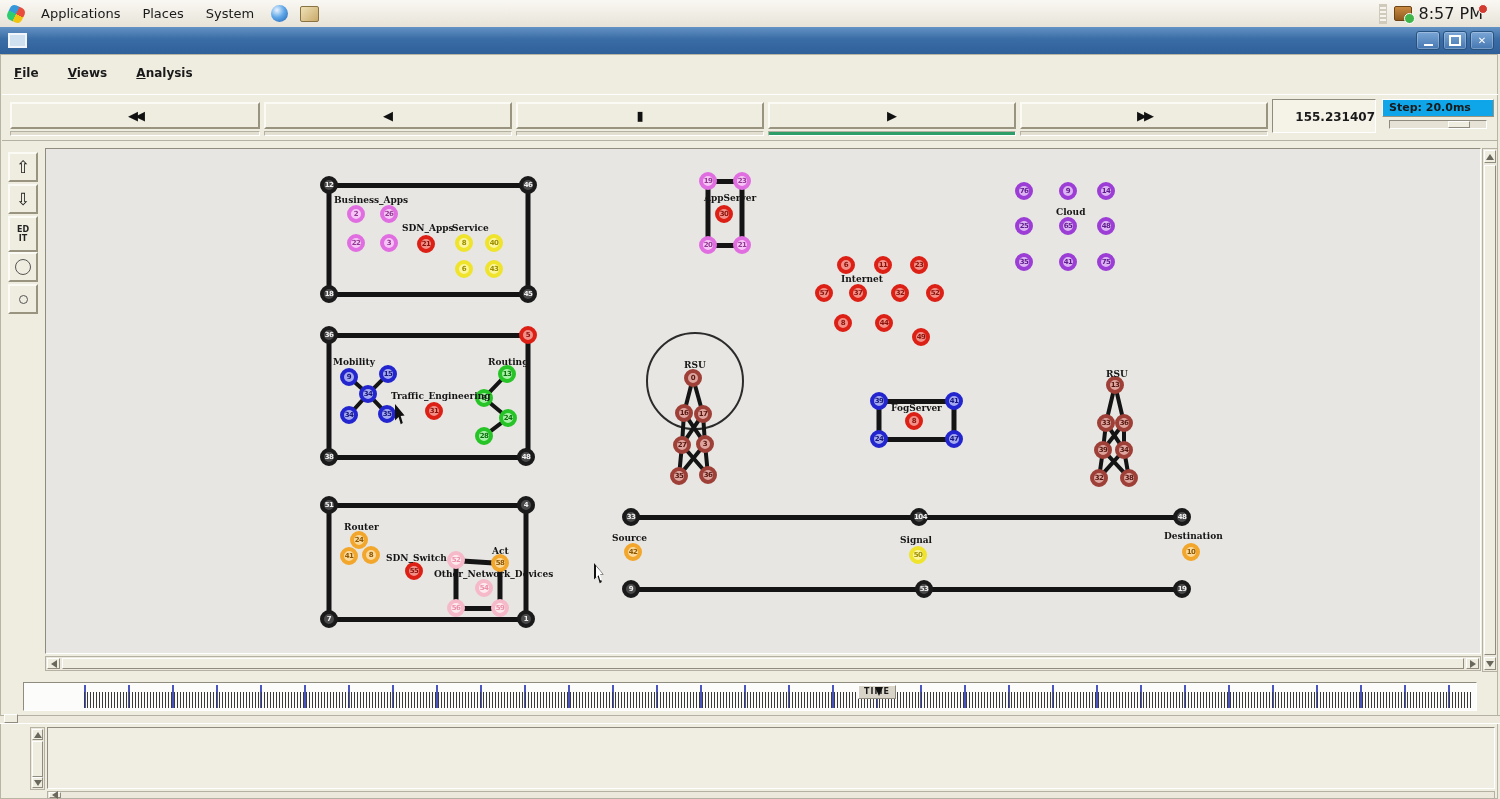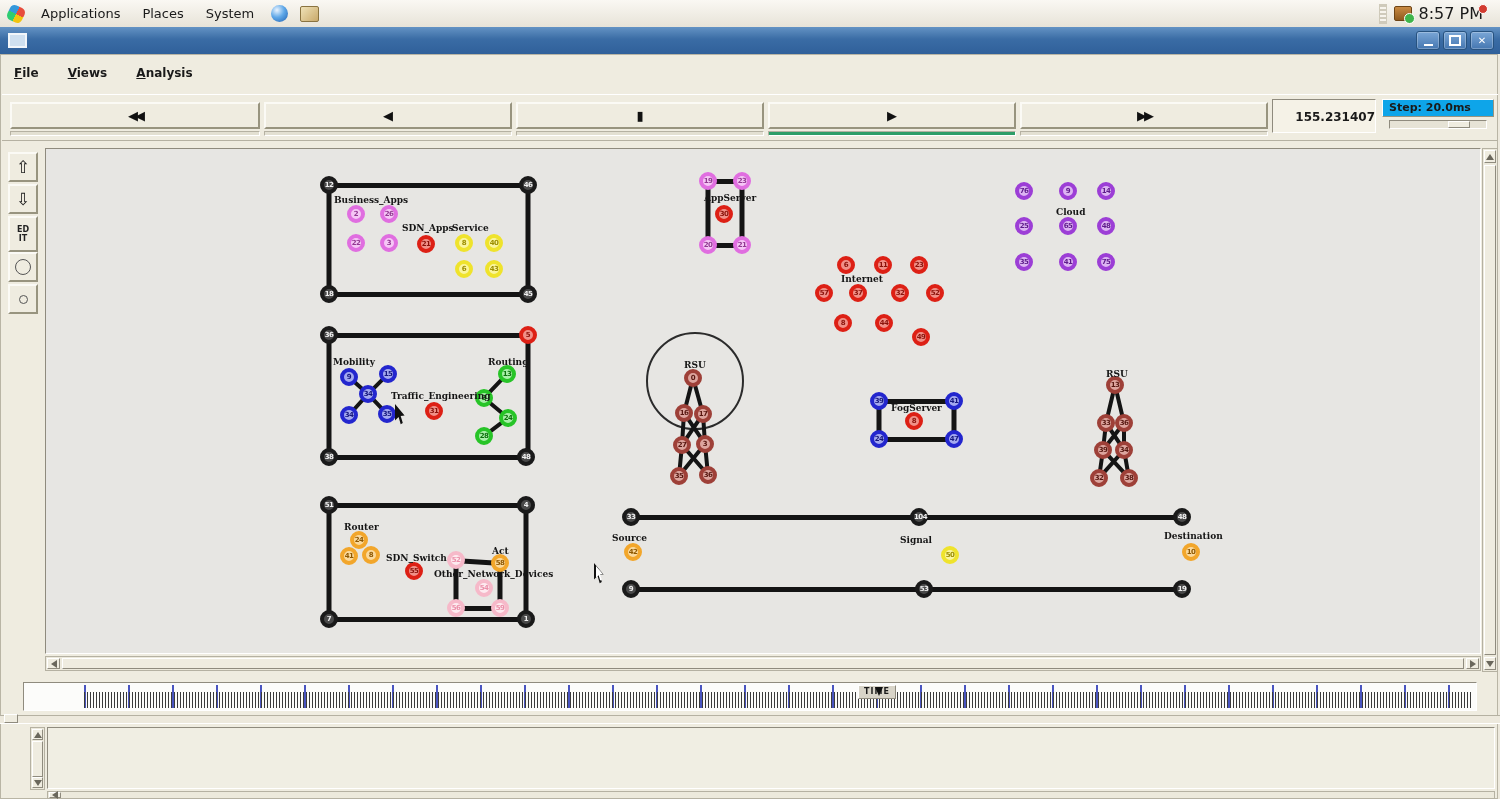--- a/index.html
+++ b/index.html
@@ -387,21 +387,21 @@
     <div class="node brown" style="left: 1051px; top: 265px;">33</div>
     <div class="node brown" style="left: 1069px; top: 265px;">36</div>
     <div class="node brown" style="left: 1048px; top: 292px;">39</div>
     <div class="node brown" style="left: 1069px; top: 292px;">34</div>
     <div class="node brown" style="left: 1044px; top: 320px;">32</div>
     <div class="node brown" style="left: 1074px; top: 320px;">38</div>
     <div class="node black" style="left: 576px; top: 359px;">33</div>
     <div class="node black" style="left: 864px; top: 359px;">104</div>
     <div class="node black" style="left: 1127px; top: 359px;">48</div>
     <div class="node orange" style="left: 578px; top: 394px;">42</div>
-    <div class="node yellow" style="left: 895px; top: 397px;">50</div>
+    <div class="node yellow" style="left: 863px; top: 397px;">50</div>
     <div class="node orange" style="left: 1136px; top: 394px;">10</div>
     <div class="node black" style="left: 576px; top: 431px;">9</div>
     <div class="node black" style="left: 869px; top: 431px;">53</div>
     <div class="node black" style="left: 1127px; top: 431px;">19</div>
     <div class="nlabel" style="left: 288px; top: 46px;">Business_Apps</div>
     <div class="nlabel" style="left: 356px; top: 74px;">SDN_Apps</div>
     <div class="nlabel" style="left: 406px; top: 74px;">Service</div>
     <div class="nlabel" style="left: 287px; top: 208px;">Mobility</div>
     <div class="nlabel" style="left: 345px; top: 242px;">Traffic_Engineering</div>
     <div class="nlabel" style="left: 442px; top: 208px;">Routing</div>

